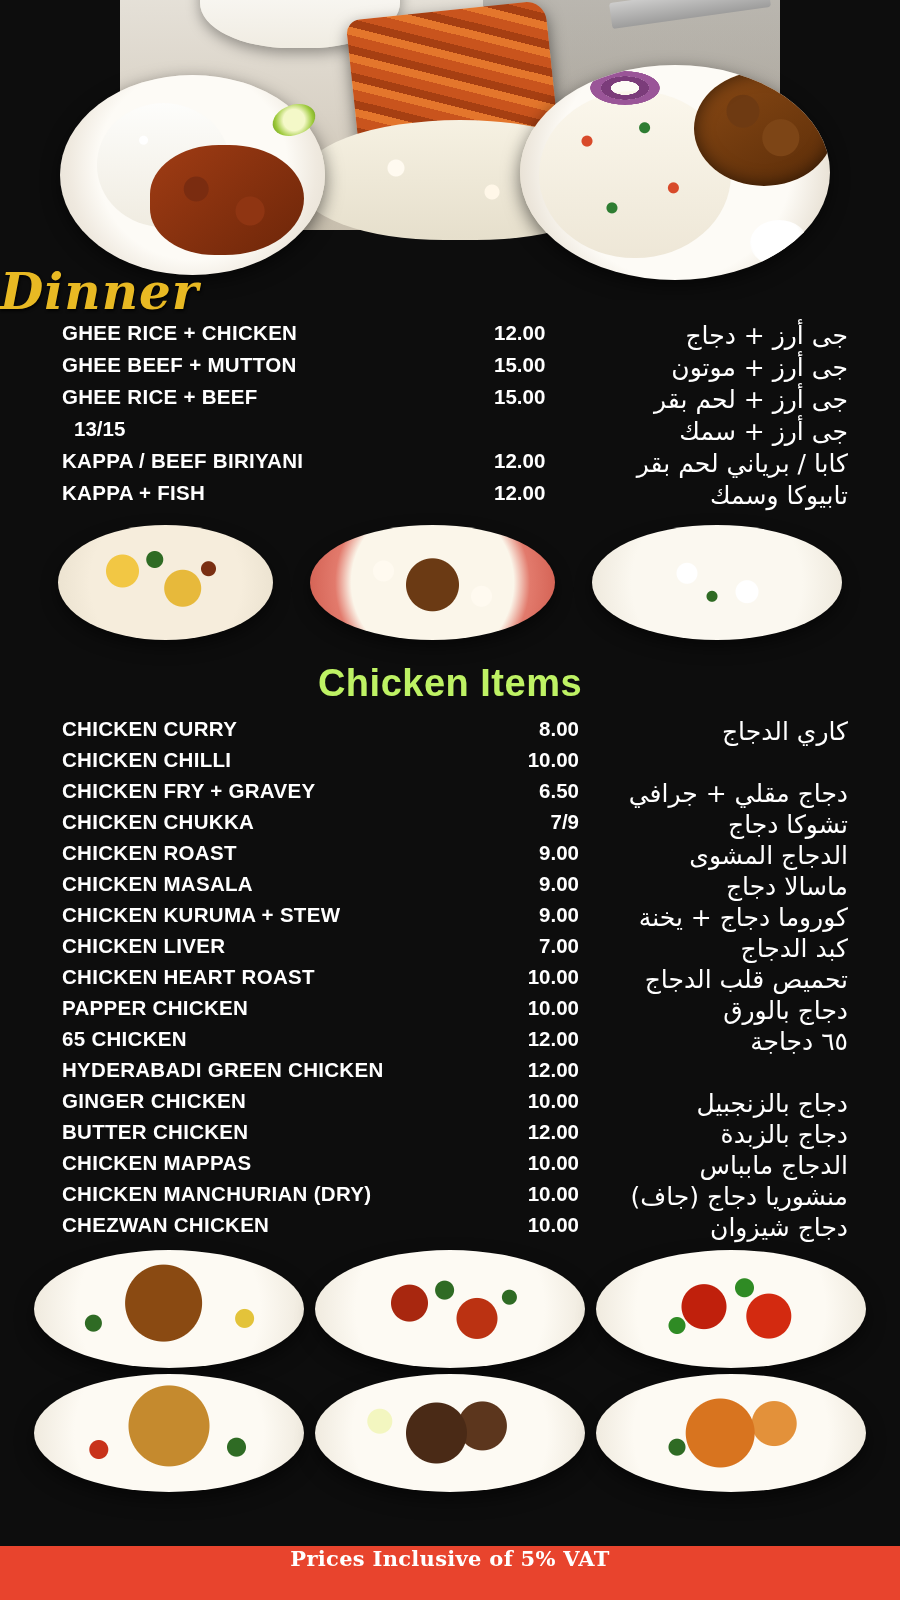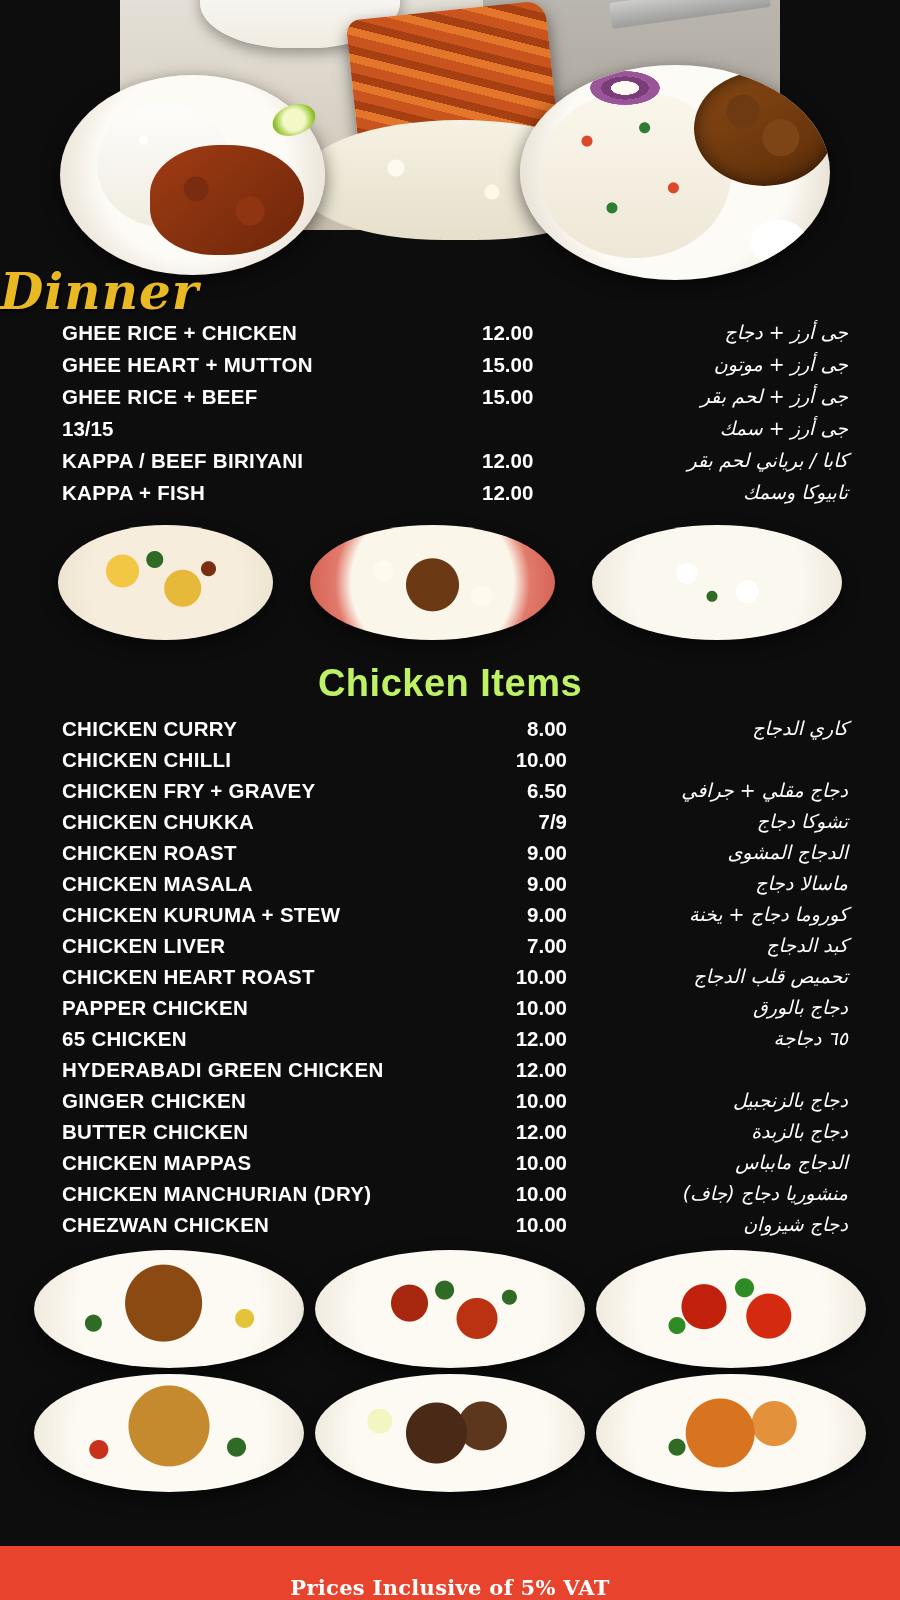--- a/index.html
+++ b/index.html
@@ -242,29 +242,29 @@
     letter-spacing: .3px;
     white-space: nowrap;
     color: #ffffff;
   }
   .menu-row .price {
     font-size: 20.5px;
     font-weight: bold;
     color: #ffffff;
     text-align: left;
     white-space: nowrap;
+    margin-left: 12px;
   }
   .menu-row .ar {
-    font-size: 19px;
+    font-size: 25px;
     color: #ffffff;
     direction: rtl;
     text-align: right;
     white-space: nowrap;
     font-family: "DejaVu Sans", sans-serif;
-    font-style: italic;
   }
 
   
   .dinner .name  { width: 420px; }
   .dinner .price { width: 120px; }
   .dinner .ar    { flex: 1; }
 
   
   .chicken .menu-row { height: 31px; }
   .chicken .name  { width: 400px; }
@@ -372,21 +372,21 @@
 
   
   .footer {
     position: absolute;
     left: 0;
     bottom: 0;
     width: 900px;
     height: 54px;
     background: #e8442d;
     display: flex;
-    align-items: flex-end;
+    align-items: flex-start;
     justify-content: center;
   }
   .footer span {
     font-family: "DejaVu Serif", serif;
     font-weight: bold;
     font-size: 21px;
     color: #ffffff;
     letter-spacing: .3px;
   }
 </style>
@@ -412,21 +412,21 @@
 
 <div class="dinner-title">Dinner</div>
 
 <div class="menu dinner">
   <div class="menu-row">
     <div class="name">GHEE RICE + CHICKEN</div>
     <div class="price">12.00</div>
     <div class="ar">جى أرز + دجاج</div>
   </div>
   <div class="menu-row">
-    <div class="name">GHEE HEART + MUTTON</div>
+    <div class="name">GHEE BEEF + MUTTON</div>
     <div class="price">15.00</div>
     <div class="ar">جى أرز + موتون</div>
   </div>
   <div class="menu-row">
     <div class="name">GHEE RICE + BEEF</div>
     <div class="price">15.00</div>
     <div class="ar">جى أرز + لحم بقر</div>
   </div>
   <div class="menu-row">
     <div class="price">13/15</div>

